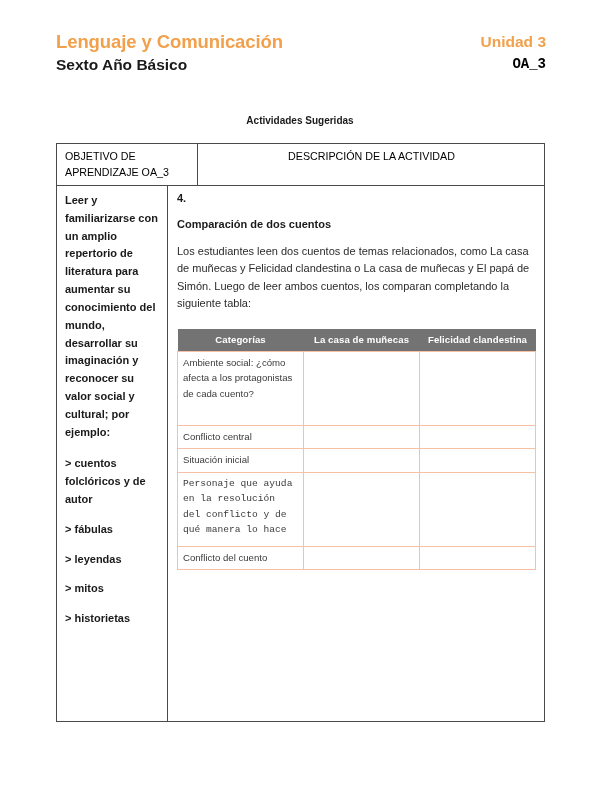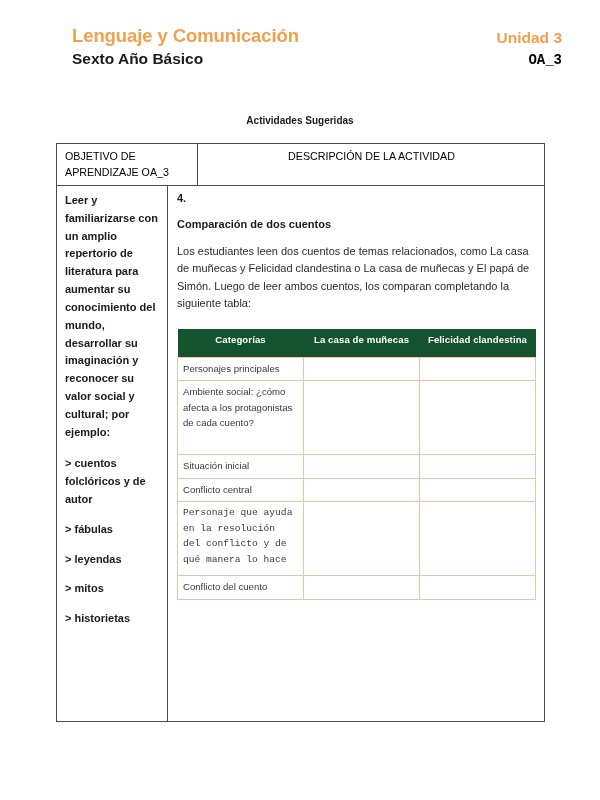--- a/index.html
+++ b/index.html
@@ -13,26 +13,25 @@
     font-family: "Liberation Sans", sans-serif;
     color: #000000;
     position: relative;
     overflow: hidden;
   }
 
   
   .page-header {
     position: absolute;
     left: 56px;
-    top: 24px;
+    top: 30px;
     width: 490px;
     display: flex;
     justify-content: space-between;
-    align-items: flex-end;
-    margin-left: 16px;
+    align-items: center;
   }
   .header-left { text-align: left; }
   .header-right { text-align: right; }
 
   .subject-title {
     font-size: 18.5px;
     font-weight: bold;
     color: #F2A04B;
     line-height: 1.25;
     letter-spacing: -0.1px;
@@ -161,26 +160,26 @@
   .para-bottom { margin-top: 15px; }
 
   
   .inner-table {
     width: 334px;
     border-collapse: collapse;
     table-layout: fixed;
     margin: 0;
   }
   .inner-table th {
-    background: #14532d;
+    background: #737373;
     color: #ffffff;
     font-size: 9.6px;
     font-weight: bold;
     text-align: center;
-    padding: 5px 4px 12px 4px;
+    padding: 5px 4px 6px 4px;
     border: none;
     letter-spacing: 0.1px;
   }
   .inner-table th.th-cat { width: 118px; }
   .inner-table th.th-story { width: 108px; }
   .inner-table td {
     border: 1px solid #F6C0A7;
     font-size: 9.6px;
     color: #3a3a3a;
     vertical-align: top;
@@ -240,37 +239,32 @@
 
       <table class="inner-table">
         <thead>
           <tr>
             <th class="th-cat">Categorías</th>
             <th class="th-story">La casa de muñecas</th>
             <th class="th-story">Felicidad clandestina</th>
           </tr>
         </thead>
         <tbody>
-          <tr class="r-short">
-            <td class="cat-cell">Personajes principales</td>
-            <td class="blank-cell"></td>
-            <td class="blank-cell"></td>
-          </tr>
           <tr class="r-tall">
             <td class="cat-cell">Ambiente social: ¿cómo afecta a los protagonistas de cada cuento?</td>
             <td class="blank-cell"></td>
             <td class="blank-cell"></td>
           </tr>
           <tr class="r-short">
+            <td class="cat-cell">Conflicto central</td>
+            <td class="blank-cell"></td>
+            <td class="blank-cell"></td>
+          </tr>
+          <tr class="r-short">
             <td class="cat-cell">Situación inicial</td>
-            <td class="blank-cell"></td>
-            <td class="blank-cell"></td>
-          </tr>
-          <tr class="r-short">
-            <td class="cat-cell">Conflicto central</td>
             <td class="blank-cell"></td>
             <td class="blank-cell"></td>
           </tr>
           <tr class="r-tall2">
             <td class="cat-cell">Personaje que ayuda en la resolución del conflicto y de qué manera lo hace</td>
             <td class="blank-cell"></td>
             <td class="blank-cell"></td>
           </tr>
           <tr class="r-short">
             <td class="cat-cell">Conflicto del cuento</td>

